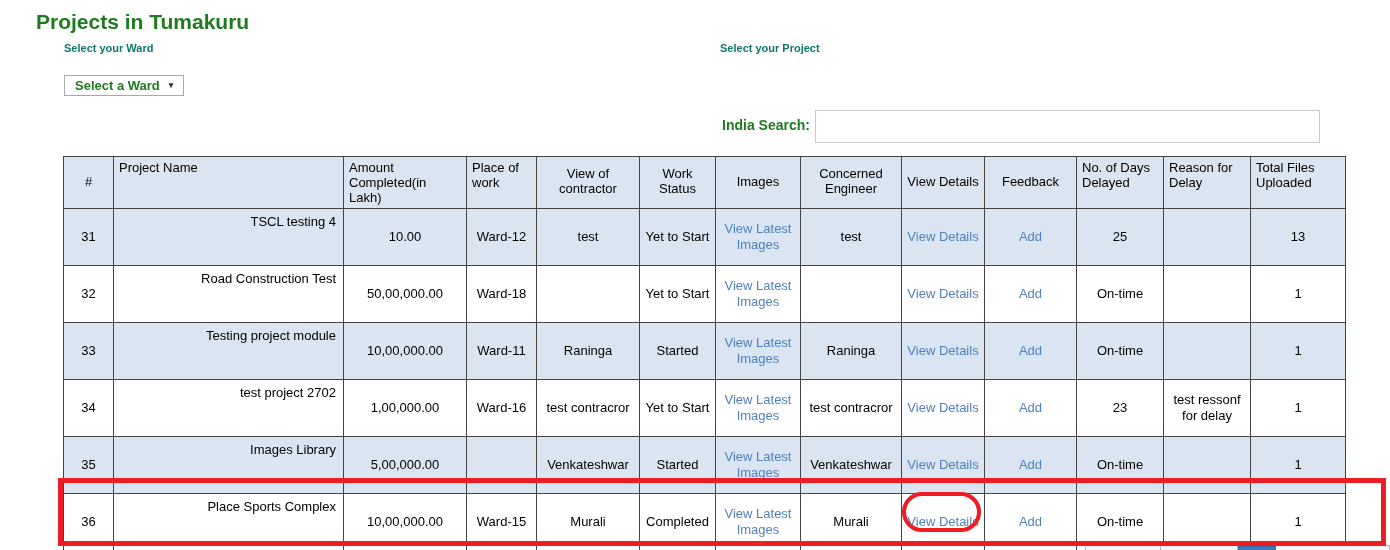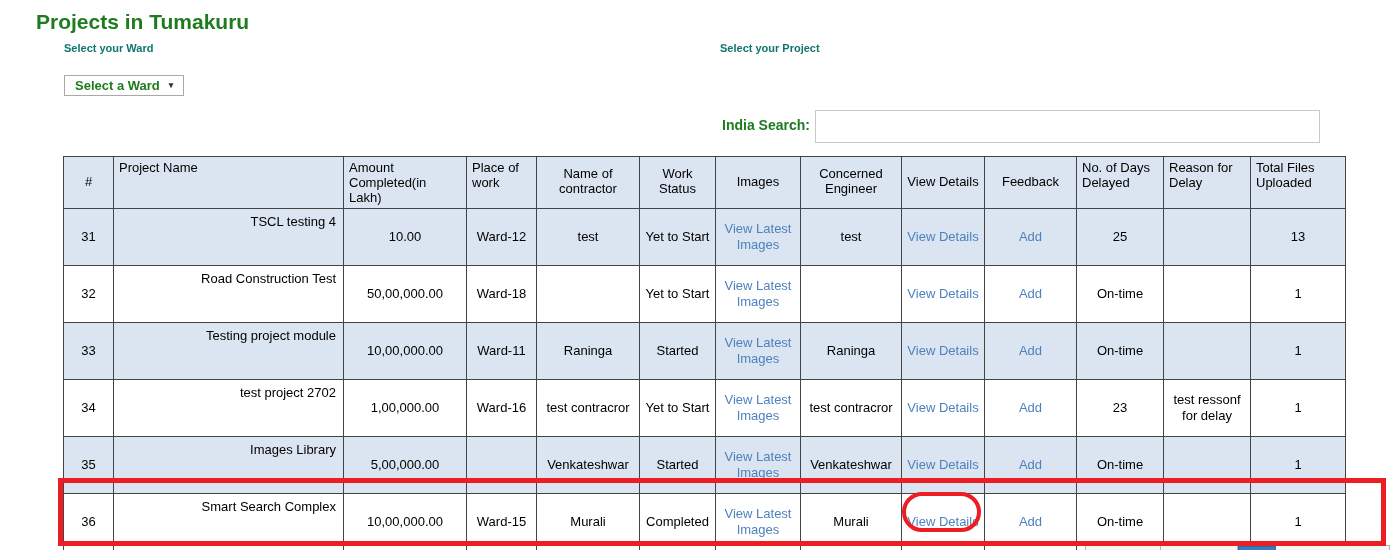--- a/index.html
+++ b/index.html
@@ -138,21 +138,21 @@
         <col style="width:87px">
         <col style="width:87px">
         <col style="width:95px">
     </colgroup>
     <thead>
         <tr>
           <th>#</th>
           <th>Project Name</th>
           <th>Amount Completed(in Lakh)</th>
           <th>Place of work</th>
-          <th>Name of contractor</th>
+          <th>View of contractor</th>
           <th>Work Status</th>
           <th>Images</th>
           <th>Concerned Engineer</th>
           <th>View Details</th>
           <th>Feedback</th>
           <th>No. of Days Delayed</th>
           <th>Reason for Delay</th>
           <th>Total Files Uploaded</th>
         </tr>
       </thead>
@@ -227,21 +227,21 @@
           <td><a class="lnk">View Latest Images</a></td>
           <td>Venkateshwar</td>
           <td><a class="lnk">View Details</a></td>
           <td><a class="lnk">Add</a></td>
           <td>On-time</td>
           <td></td>
           <td>1</td>
         </tr>
         <tr>
           <td>36</td>
-          <td class="name-cell">Smart Search Complex</td>
+          <td class="name-cell">Place Sports Complex</td>
           <td>10,00,000.00</td>
           <td>Ward-15</td>
           <td>Murali</td>
           <td>Completed</td>
           <td><a class="lnk">View Latest Images</a></td>
           <td>Murali</td>
           <td><a class="lnk">View Details</a></td>
           <td><a class="lnk">Add</a></td>
           <td>On-time</td>
           <td></td>

